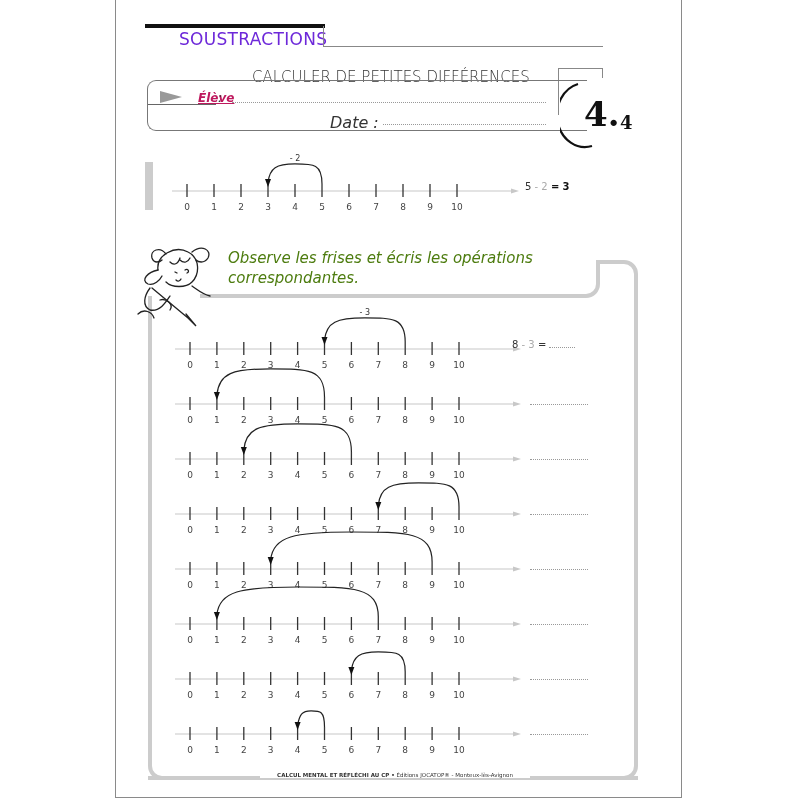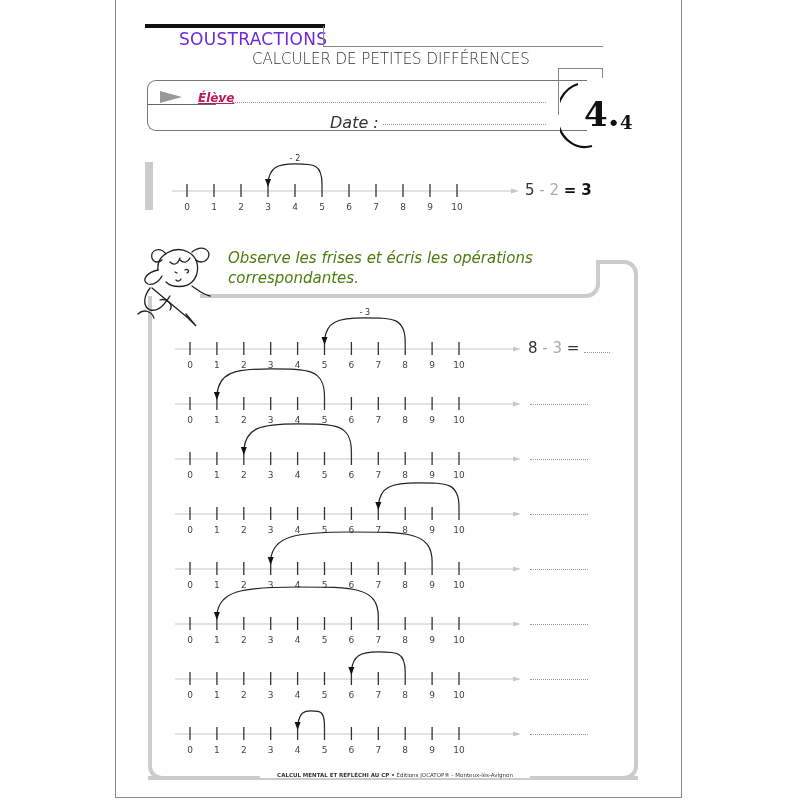--- a/index.html
+++ b/index.html
@@ -2,38 +2,38 @@
 <html><head>
 <meta charset="utf-8">
 <style>
   html,body{margin:0;padding:0;background:#fff;}
   body{width:800px;height:800px;position:relative;overflow:hidden;font-family:"DejaVu Sans",sans-serif;color:#222;}
   .page{position:absolute;left:115px;top:-2px;width:567px;height:800px;border:1px solid #8a8a8a;box-sizing:border-box;}
   .topbar{position:absolute;left:145px;top:24px;width:180px;height:4px;background:#111;}
   .title{position:absolute;left:145px;top:29px;font-family:"DejaVu Sans",sans-serif;font-weight:normal;font-size:17px;letter-spacing:0.3px;color:#6d28d9;margin-left:34px;}
   .title-line{position:absolute;left:323px;top:26px;width:1px;height:21px;background:#888;}
   .title-hline{position:absolute;left:323px;top:46px;width:280px;height:1px;background:#888;}
-  .subtitle{position:absolute;left:252px;top:50px;font-family:"DejaVu Sans",sans-serif;font-size:15px;color:#333;font-weight:300;}
+  .subtitle{position:absolute;left:252px;top:68px;font-family:"DejaVu Sans",sans-serif;font-size:15px;color:#333;font-weight:300;}
   .sub-hline{position:absolute;left:558px;top:68px;width:45px;height:1px;background:#888;}
   .sub-vline{position:absolute;left:602px;top:68px;width:1px;height:10px;background:#888;}
   .sub-vline2{position:absolute;left:558px;top:68px;width:1px;height:47px;background:#888;}
   .student-box{position:absolute;left:147px;top:80px;width:440px;height:51px;border:1px solid #777;border-right:none;border-radius:9px 0 0 9px;box-sizing:border-box;}
   .arrow-tri{position:absolute;left:160px;top:91px;width:0;height:0;border-top:6px solid transparent;border-bottom:6px solid transparent;border-left:22px solid #999;}
   .arrow-underline{position:absolute;left:148px;top:104px;width:68px;height:1px;background:#666;}
   .eleve-label{position:absolute;left:198px;top:91px;font-size:12px;font-style:italic;font-weight:bold;text-decoration:underline;color:#be185d;}
   .eleve-colon{position:absolute;left:218px;top:91px;font-size:12px;font-style:italic;color:#333;}
   .eleve-dots{position:absolute;left:232px;top:102px;width:314px;border-bottom:1px dotted #999;}
   .date-label{position:absolute;left:330px;top:113px;font-size:16px;font-style:italic;color:#333;}
   .date-dots{position:absolute;left:383px;top:124px;width:163px;border-bottom:1px dotted #999;}
   .badge-arc{position:absolute;left:560px;top:80px;width:60px;height:70px;}
   .badge-num{position:absolute;left:584px;top:97px;font-family:"DejaVu Serif",serif;font-weight:bold;font-size:34px;color:#111;line-height:1;}
   .badge-sub{position:absolute;left:620px;top:112px;font-family:"DejaVu Serif",serif;font-weight:bold;font-size:18px;color:#111;}
   .example-bar{position:absolute;left:145px;top:162px;width:8px;height:48px;background:#ccc;}
   .numline{position:absolute;left:0;top:0;}
-  .eq{position:absolute;font-size:15px;color:#333;}
+  .eq{position:absolute;font-size:10px;color:#333;}
   .eq .g{color:#aaa;}
   .eq b{color:#111;}
   .answer-dots{position:absolute;width:58px;border-bottom:1px dotted #999;}
   .instr-box{position:absolute;left:148px;top:260px;width:490px;height:520px;border:4px solid #ccc;border-radius:14px;box-sizing:border-box;}
   .instr-cover{position:absolute;left:140px;top:240px;width:456px;height:56px;background:#fff;}
   .instr-step{position:absolute;left:200px;top:260px;width:400px;height:38px;border-bottom:4px solid #ccc;border-right:4px solid #ccc;border-radius:0 0 14px 0;box-sizing:border-box;}
   .instruction{position:absolute;left:228px;top:248px;font-size:15px;font-style:italic;color:#4d7c0f;line-height:20px;width:360px;}
   .girl{position:absolute;left:130px;top:240px;width:90px;height:90px;}
   .footer-line-l{position:absolute;left:148px;top:776px;width:110px;height:4px;background:#ccc;}
   .footer-line-r{position:absolute;left:530px;top:776px;width:108px;height:4px;background:#ccc;}
@@ -350,21 +350,21 @@
       <text x="405.2" y="753" text-anchor="middle" font-size="9" fill="#444">8</text>
       <line x1="432.1" y1="727" x2="432.1" y2="740" stroke="#333" stroke-width="1.3"></line>
       <text x="432.1" y="753" text-anchor="middle" font-size="9" fill="#444">9</text>
       <line x1="459" y1="727" x2="459" y2="740" stroke="#333" stroke-width="1.3"></line>
       <text x="459" y="753" text-anchor="middle" font-size="9" fill="#444">10</text>
       <path d="M324.5 727 C 324.5 710.965, 320.46500000000003 710.965, 311.05 710.965 S 299.6 714.965, 297.6 725" fill="none" stroke="#222" stroke-width="1.2"></path>
       <polygon points="294.6,722 300.6,722 297.6,730" fill="#111"></polygon>
     </g>
   </svg>
 <div id="ex-answers">
-    <div class="eq" style="left: 528px; top: 339px;"><span>8</span><span class="g"> - 3 </span><span>= </span><span style="display: inline-block; width: 26px; border-bottom: 1px dotted rgb(153, 153, 153);"></span></div>
+    <div class="eq" style="left: 512px; top: 339px;"><span>8</span><span class="g"> - 3 </span><span>= </span><span style="display: inline-block; width: 26px; border-bottom: 1px dotted rgb(153, 153, 153);"></span></div>
     <div class="answer-dots" style="left: 530px; top: 404px;"></div>
     <div class="answer-dots" style="left: 530px; top: 459px;"></div>
     <div class="answer-dots" style="left: 530px; top: 514px;"></div>
     <div class="answer-dots" style="left: 530px; top: 569px;"></div>
     <div class="answer-dots" style="left: 530px; top: 624px;"></div>
     <div class="answer-dots" style="left: 530px; top: 679px;"></div>
     <div class="answer-dots" style="left: 530px; top: 734px;"></div>
   </div>
 
 <div class="footer-line-l"></div>

